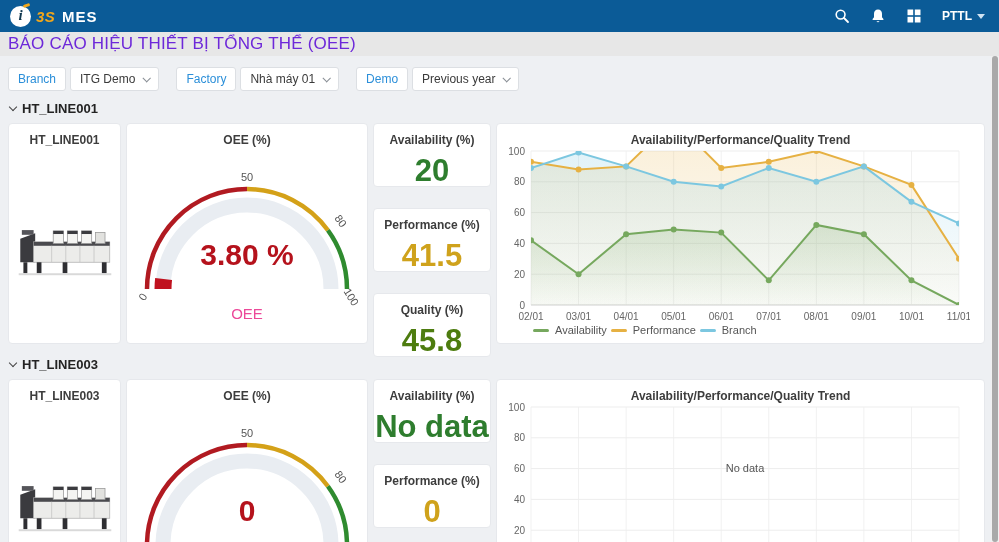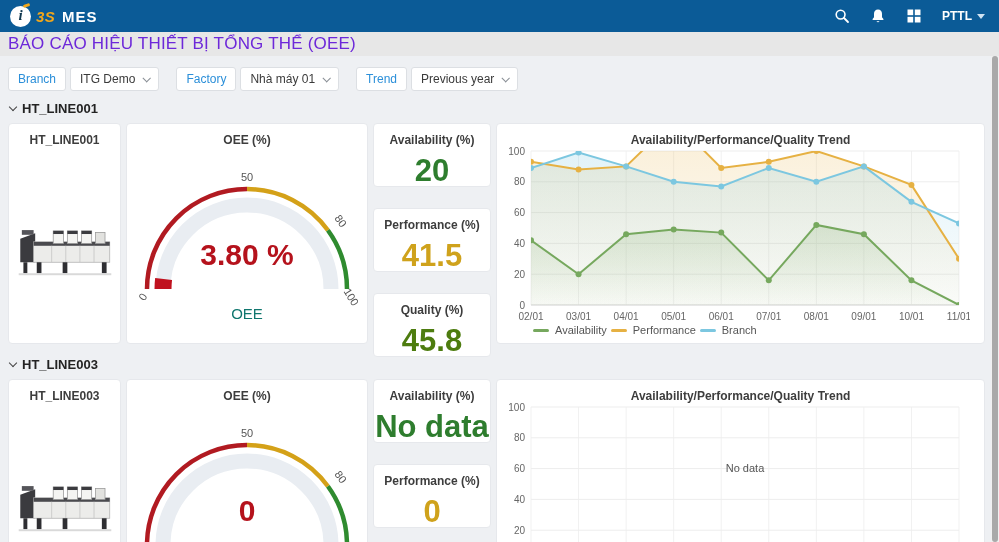--- a/index.html
+++ b/index.html
@@ -36,21 +36,21 @@
 
   .row { display:grid; grid-template-columns:113px 242px 118px 489px; gap:5px; margin-bottom:13px; }
   .card { background:#fff; border:1px solid #e6e8ec; border-radius:4px; }
   .card-title { font-size:12px; font-weight:bold; color:#3d3d3d; text-align:center; padding-top:9px; }
 
   .machine-card { height:221px; display:flex; flex-direction:column; }
   .machine-wrap { flex:1; display:flex; align-items:center; justify-content:center; padding:4px; }
 
   .gauge-card { height:221px; display:flex; flex-direction:column; align-items:center; }
   .gauge-svg { margin-top:2px; }
-  .gauge-bottom-label { font-size:15px; color:#0f766e; margin-top:-2px; }
+  .gauge-bottom-label { font-size:15px; color:#ec4899; margin-top:-2px; }
 
   .kpi-col { display:flex; flex-direction:column; gap:21px; height:221px; }
   .kpi { flex:1; display:flex; flex-direction:column; align-items:center; justify-content:flex-start; padding-top:9px; }
   .kpi-value { font-size:31px; font-weight:bold; margin-top:8px; line-height:1; white-space:nowrap; }
 
   .chart-card { height:221px; display:flex; flex-direction:column; }
   .legend { display:flex; gap:4px; align-items:center; margin:1px 0 0 36px; font-size:11px; color:#555; }
   .legend-item { display:flex; align-items:center; gap:6px; }
   .legend-bar { width:16px; height:3px; border-radius:2px; }
 
@@ -108,21 +108,21 @@
       </span>
     </div>
     <div class="fgroup">
       <span class="fchip">Factory</span>
       <span class="fselect">
         <span>Nhà máy 01</span>
         <span class="chev"></span>
       </span>
     </div>
     <div class="fgroup">
-      <span class="fchip">Trend</span>
+      <span class="fchip">Demo</span>
       <span class="fselect">
         <span>Previous year</span>
         <span class="chev"></span>
       </span>
     </div>
   </div>
 
   <div class="section-head">
     <span class="chev-dark"></span>
     <span>HT_LINE001</span>

